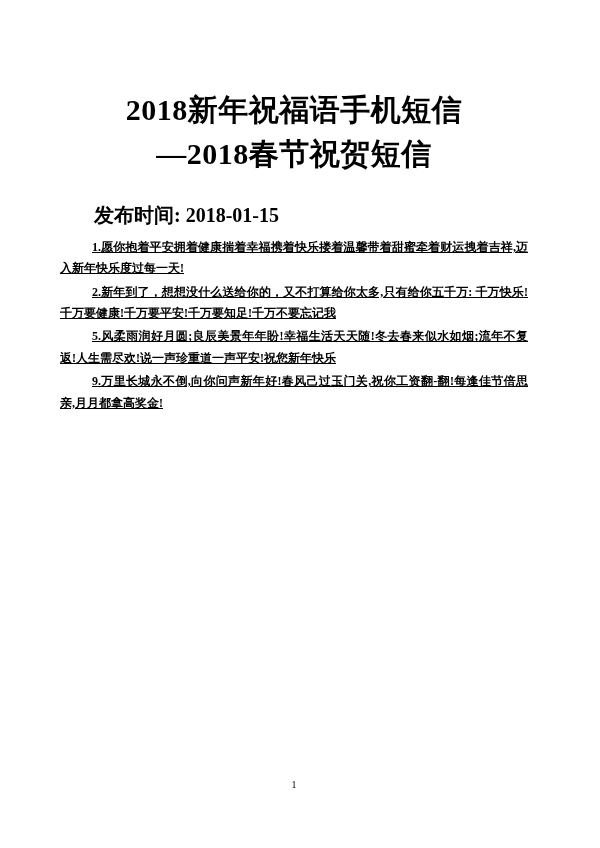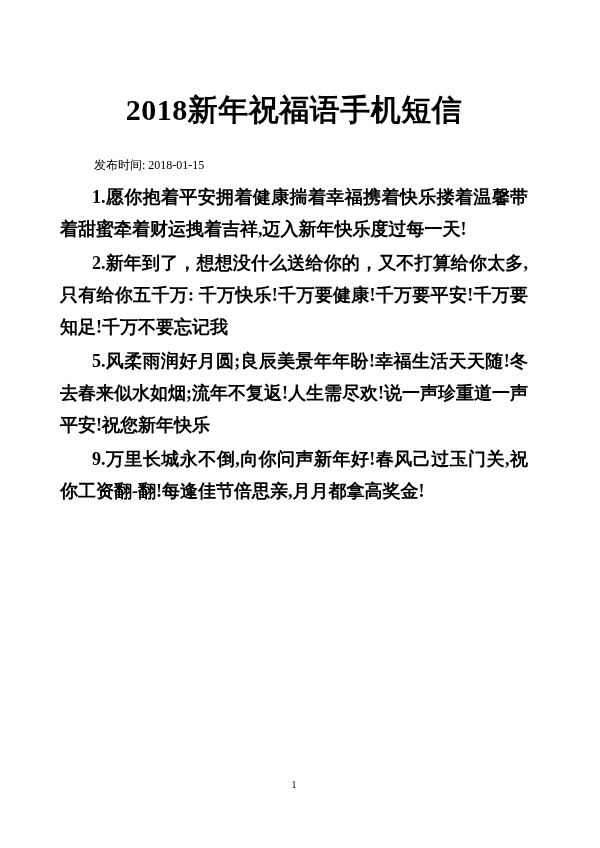--- a/index.html
+++ b/index.html
@@ -29,31 +29,32 @@
     line-height: 1.45;
     letter-spacing: 0.5px;
     margin: 0 0 24px 0;
     font-family: "Liberation Serif", "DejaVu Serif", serif;
   }
   .doc-title .line {
     display: block;
     white-space: nowrap;
   }
   .meta {
-    font-size: 12px;
-    font-weight: normal;
+    font-size: 20px;
+    font-weight: bold;
     margin: 0 0 6px 0;
     padding-left: 34px;
     line-height: 1.6;
   }
   .body-text {
-    font-size: 18px;
+    font-size: 12px;
     line-height: 1.78;
     font-weight: bold;
     text-align: justify;
+    text-decoration: underline;
   }
   .para {
     margin: 0 0 2px 0;
     text-indent: 32px;
     font-weight: bold;
   }
   .page-number {
     position: absolute;
     bottom: 58px;
     left: 0;
@@ -64,20 +65,21 @@
     color: #000;
   }
 </style>
 </head>
 <body>
 
 <div class="page">
 
   <h1 class="doc-title">
     <span class="line">2018新年祝福语手机短信</span>
+    <span class="line">—2018春节祝贺短信</span>
   </h1>
 
   <div class="meta">发布时间: 2018-01-15</div>
 
   <div class="body-text">
     <p class="para">1.愿你抱着平安拥着健康揣着幸福携着快乐搂着温馨带着甜蜜牵着财运拽着吉祥,迈入新年快乐度过每一天!</p>
     <p class="para">2.新年到了，想想没什么送给你的，又不打算给你太多,只有给你五千万: 千万快乐!千万要健康!千万要平安!千万要知足!千万不要忘记我</p>
     <p class="para">5.风柔雨润好月圆;良辰美景年年盼!幸福生活天天随!冬去春来似水如烟;流年不复返!人生需尽欢!说一声珍重道一声平安!祝您新年快乐</p>
     <p class="para">9.万里长城永不倒,向你问声新年好!春风己过玉门关,祝你工资翻-翻!每逢佳节倍思亲,月月都拿高奖金!</p>
   </div>

